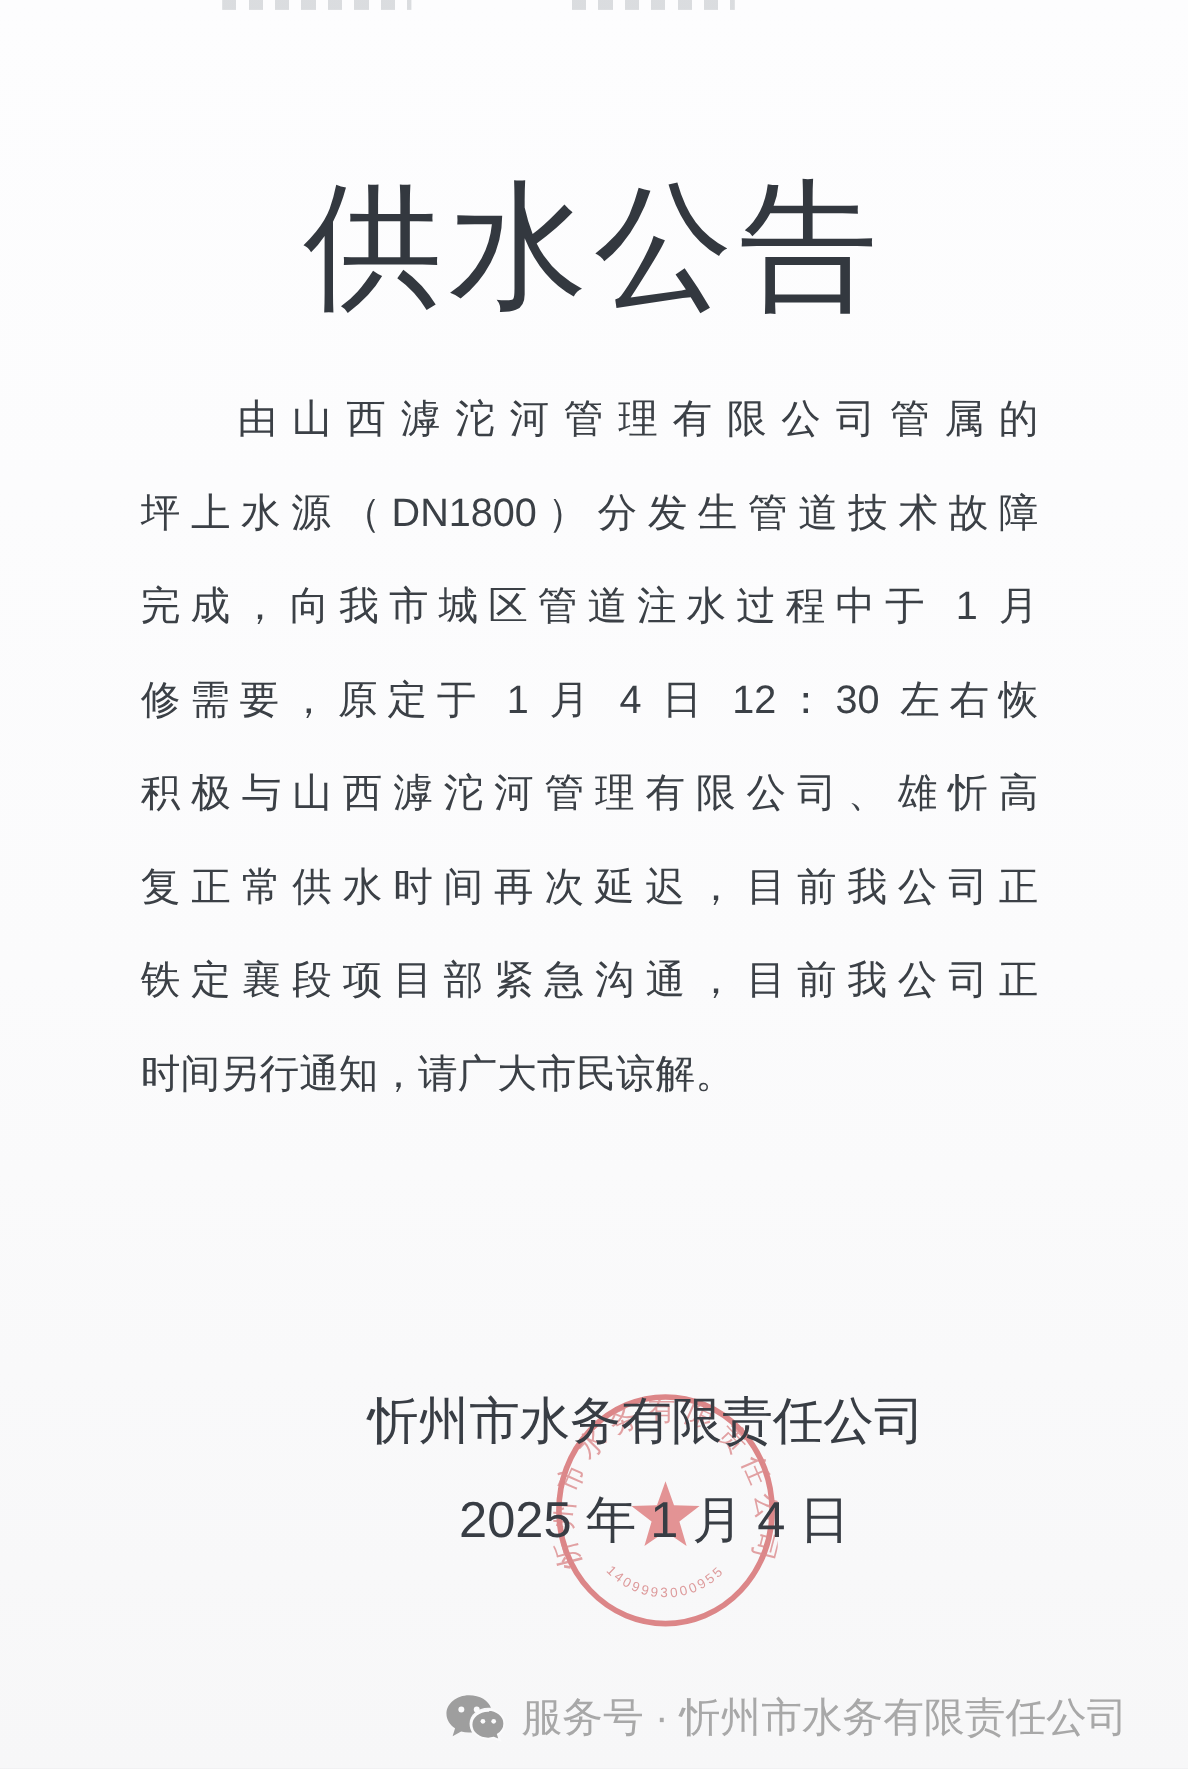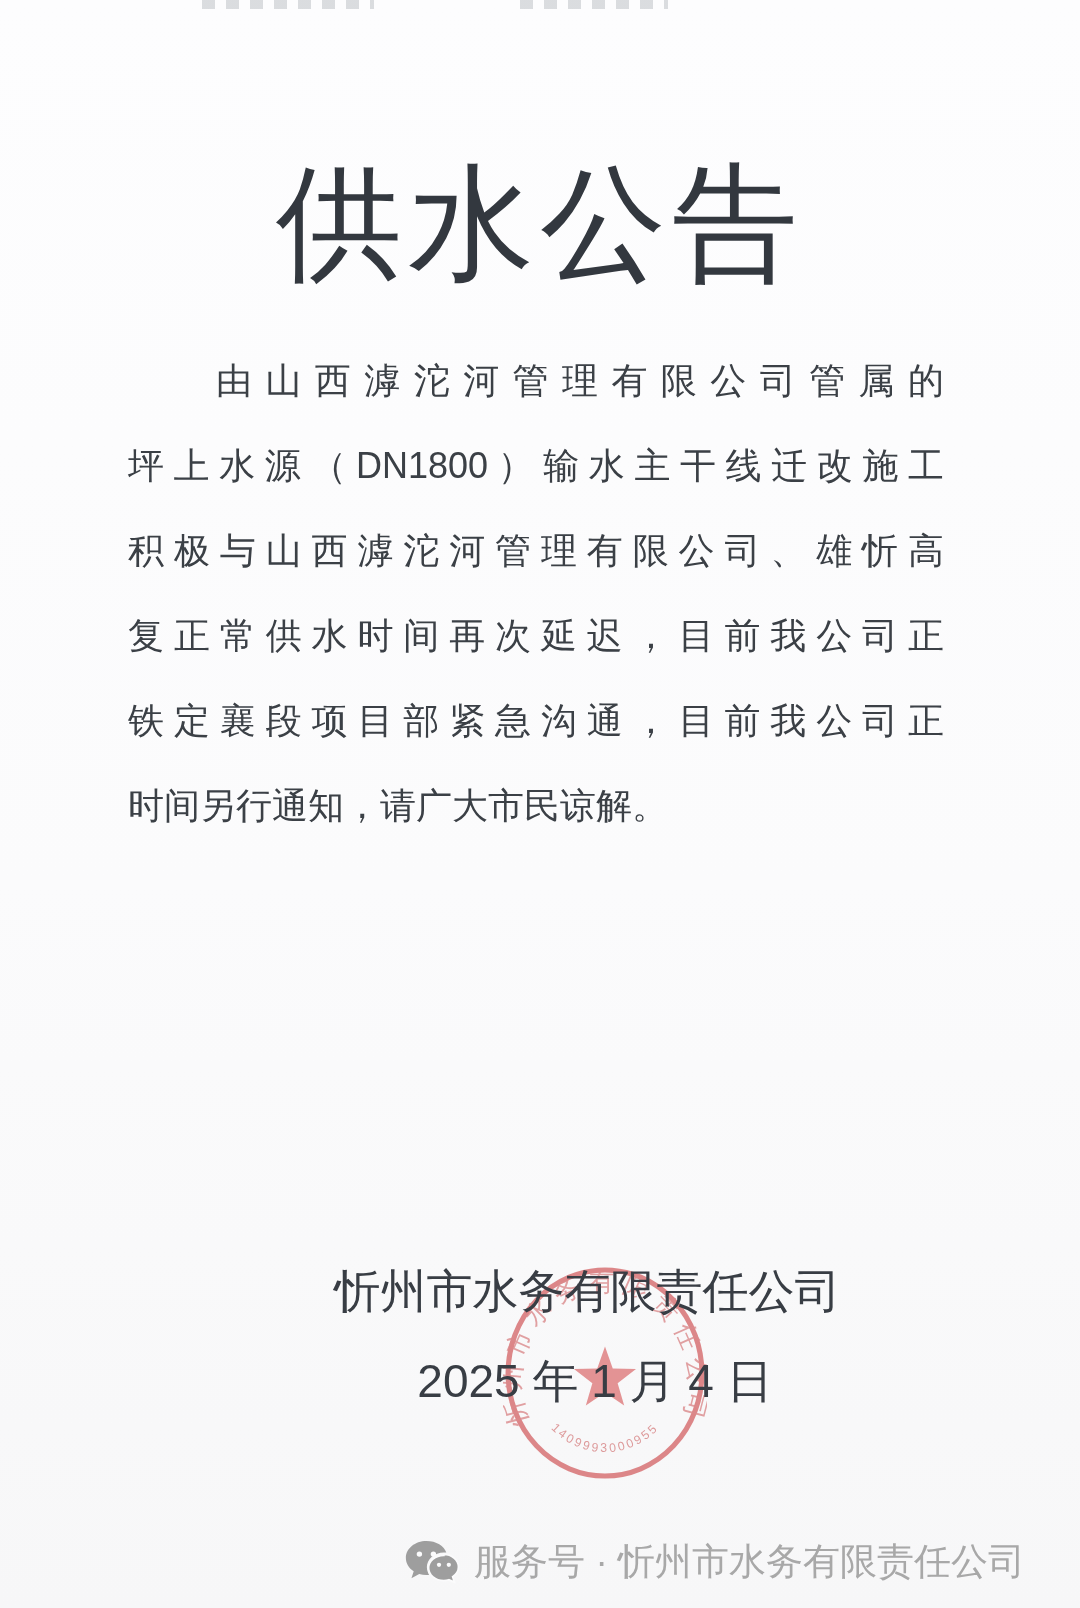--- a/index.html
+++ b/index.html
@@ -102,21 +102,23 @@
 
 <div class="page">
 
   <div class="frag a"></div>
   <div class="frag b"></div>
 
   <div class="title">供水公告</div>
 
   <div class="body-block">
     <div class="line justify indent">由山西滹沱河管理有限公司管属的</div>
-    <div class="line justify">坪上水源（DN1800）输水主干线迁改施工</div>
+    <div class="line justify">坪上水源（DN1800）分发生管道技术故障</div>
+    <div class="line justify">完成，向我市城区管道注水过程中于 1 月</div>
+    <div class="line justify">修需要，原定于 1 月 4 日 12：30 左右恢</div>
     <div class="line justify">积极与山西滹沱河管理有限公司、雄忻高</div>
     <div class="line justify">复正常供水时间再次延迟，目前我公司正</div>
     <div class="line justify">铁定襄段项目部紧急沟通，目前我公司正</div>
     <div class="line">时间另行通知，请广大市民谅解。</div>
   </div>
 
   <svg class="seal" viewBox="0 0 200 212" xmlns="http://www.w3.org/2000/svg">
     <defs>
       <path id="sealTopArc" d="M 22 146 A 83 90 0 1 1 178 146" fill="none"></path>
       <path id="sealBottomArc" d="M 40 152 A 76 82 0 0 0 160 152" fill="none"></path>

